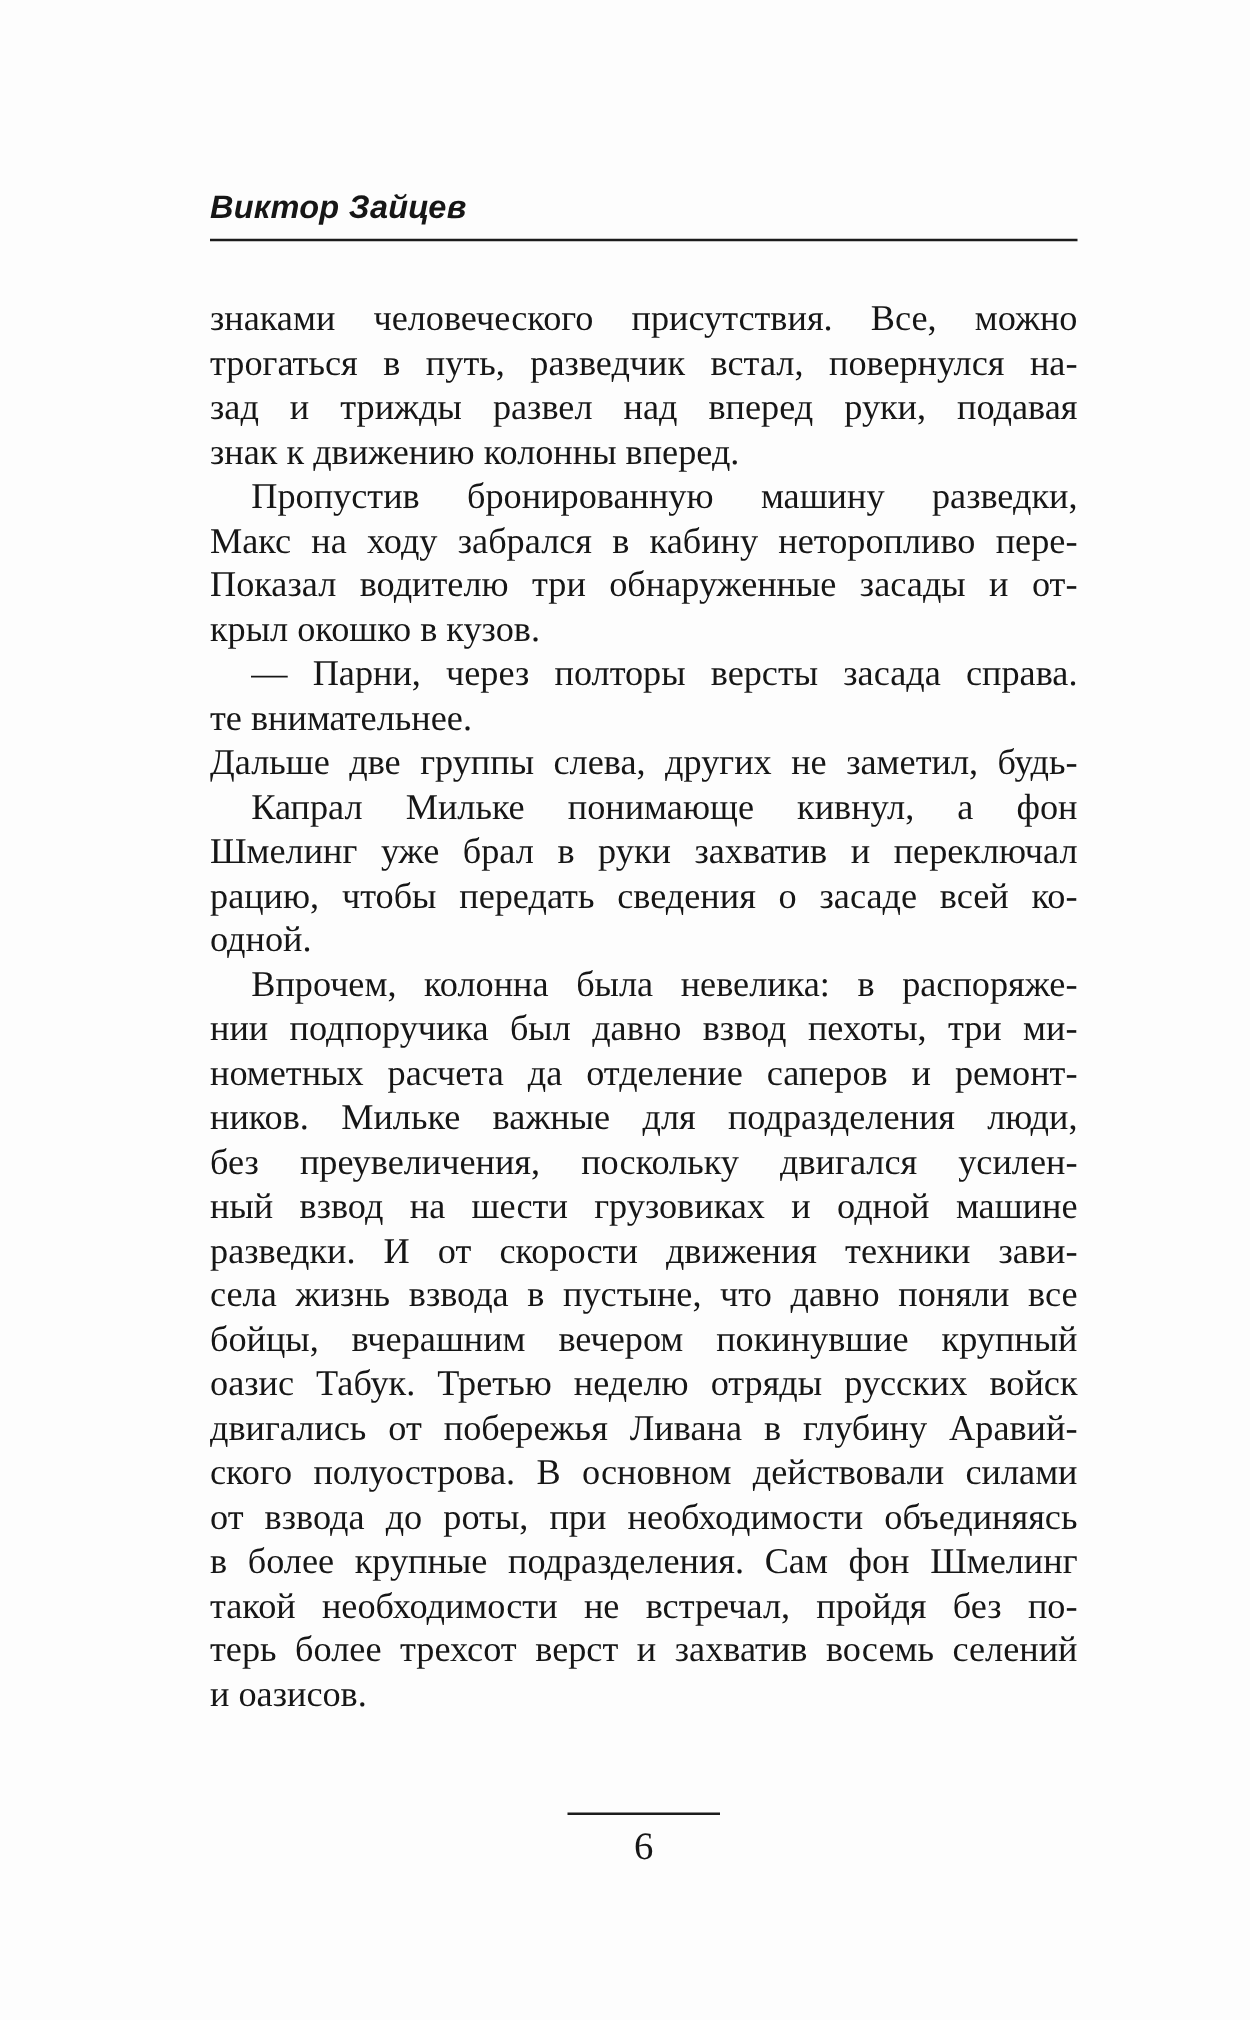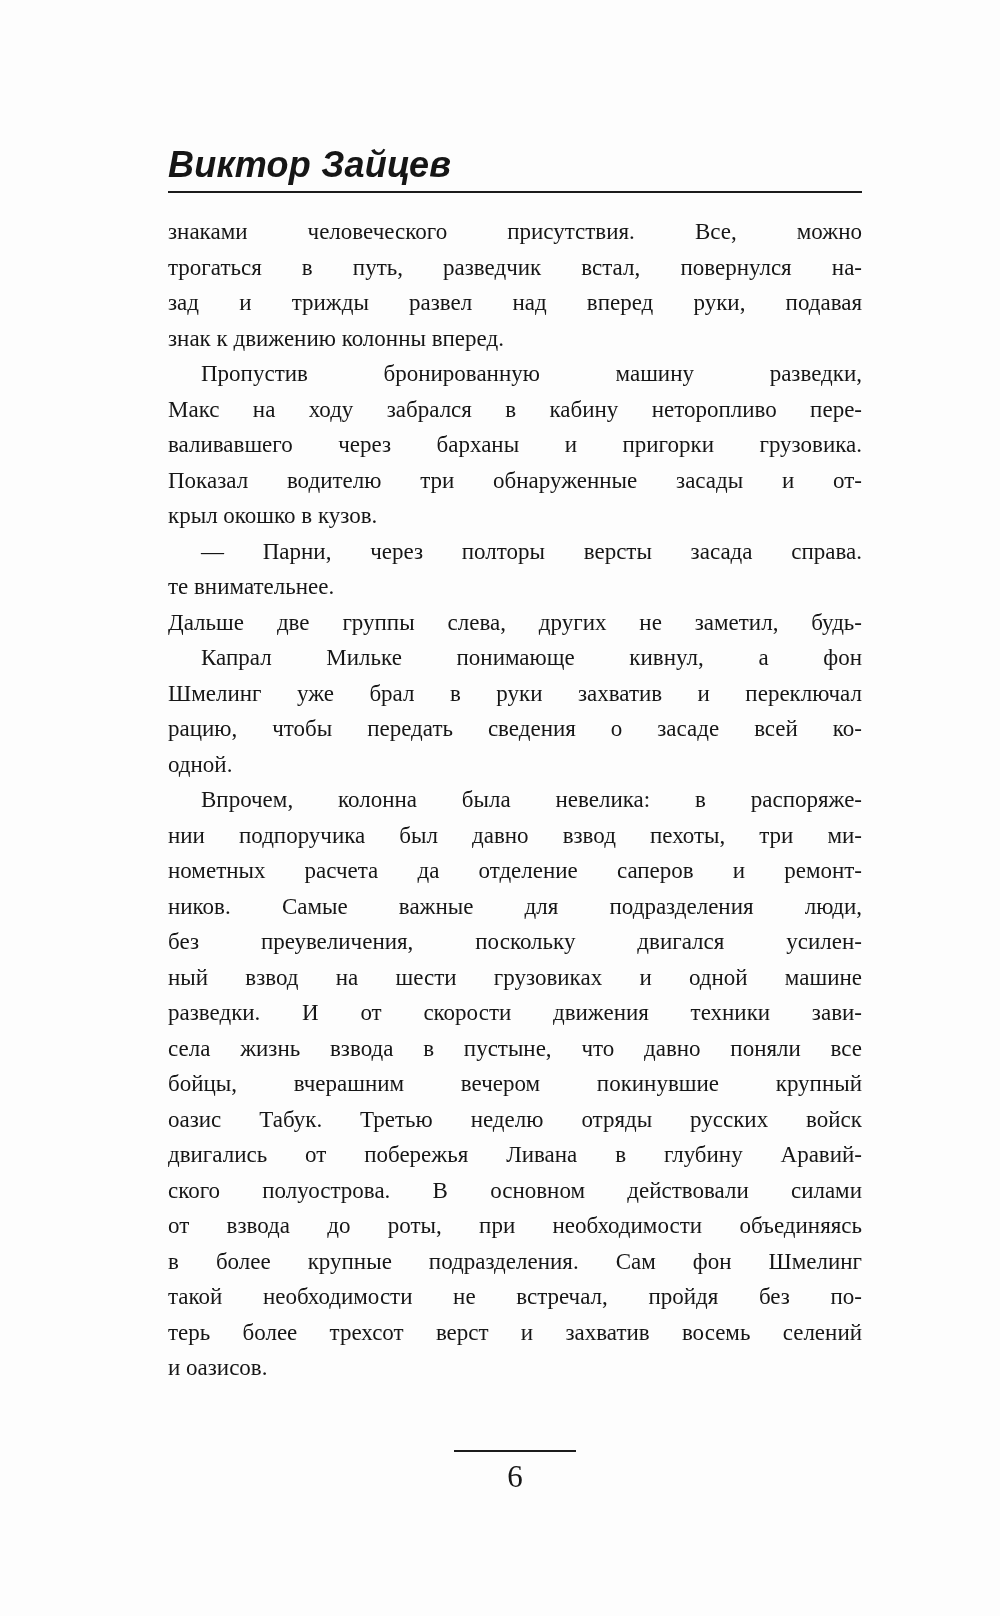--- a/index.html
+++ b/index.html
@@ -24,40 +24,40 @@
     top:0;
   }
   .running-head{
     position:absolute;
     top:148px;
     left:0;
     width:100%;
     font-family:"Liberation Sans","DejaVu Sans",sans-serif;
     font-style:italic;
     font-weight:bold;
-    font-size:36px;
+    font-size:26px;
     line-height:34px;
     color:var(--text-color);
     letter-spacing:0.2px;
   }
   .header-rule{
     position:absolute;
     top:191px;
     left:0;
     width:100%;
     height:2px;
     background:var(--rule-color);
   }
   .body-text{
     position:absolute;
-    top:214px;
+    top:238px;
     left:0;
     width:100%;
     font-family:"Liberation Serif","DejaVu Serif",serif;
-    font-size:23px;
+    font-size:29px;
     line-height:35.5px;
     color:var(--text-color);
   }
   .body-text .line{
     text-align:justify;
     text-align-last:justify;
     white-space:normal;
     height:35.5px;
     overflow:visible;
   }
@@ -100,34 +100,33 @@
 
     <div class="header-rule"></div>
 
     <div class="body-text">
         <div class="line">знаками человеческого присутствия. Все, можно</div>
         <div class="line">трогаться в путь, разведчик встал, повернулся на-</div>
         <div class="line">зад и трижды развел над вперед руки, подавая</div>
         <div class="line last">знак к движению колонны вперед.</div>
         <div class="line indent">Пропустив бронированную машину разведки,</div>
         <div class="line">Макс на ходу забрался в кабину неторопливо пере-</div>
-        <div class="line">валивавшего через барханы и пригорки грузовика.</div>
         <div class="line">Показал водителю три обнаруженные засады и от-</div>
         <div class="line last">крыл окошко в кузов.</div>
         <div class="line indent">— Парни, через полторы версты засада справа.</div>
         <div class="line last">те внимательнее.</div>
         <div class="line">Дальше две группы слева, других не заметил, будь-</div>
         <div class="line indent">Капрал Мильке понимающе кивнул, а фон</div>
         <div class="line">Шмелинг уже брал в руки захватив и переключал</div>
         <div class="line">рацию, чтобы передать сведения о засаде всей ко-</div>
         <div class="line last">одной.</div>
         <div class="line indent">Впрочем, колонна была невелика: в распоряже-</div>
         <div class="line">нии подпоручика был давно взвод пехоты, три ми-</div>
         <div class="line">нометных расчета да отделение саперов и ремонт-</div>
-        <div class="line">ников. Самые важные для подразделения люди,</div>
+        <div class="line">ников. Мильке важные для подразделения люди,</div>
         <div class="line">без преувеличения, поскольку двигался усилен-</div>
         <div class="line">ный взвод на шести грузовиках и одной машине</div>
         <div class="line">разведки. И от скорости движения техники зави-</div>
         <div class="line">села жизнь взвода в пустыне, что давно поняли все</div>
         <div class="line">бойцы, вчерашним вечером покинувшие крупный</div>
         <div class="line">оазис Табук. Третью неделю отряды русских войск</div>
         <div class="line">двигались от побережья Ливана в глубину Аравий-</div>
         <div class="line">ского полуострова. В основном действовали силами</div>
         <div class="line">от взвода до роты, при необходимости объединяясь</div>
         <div class="line">в более крупные подразделения. Сам фон Шмелинг</div>

